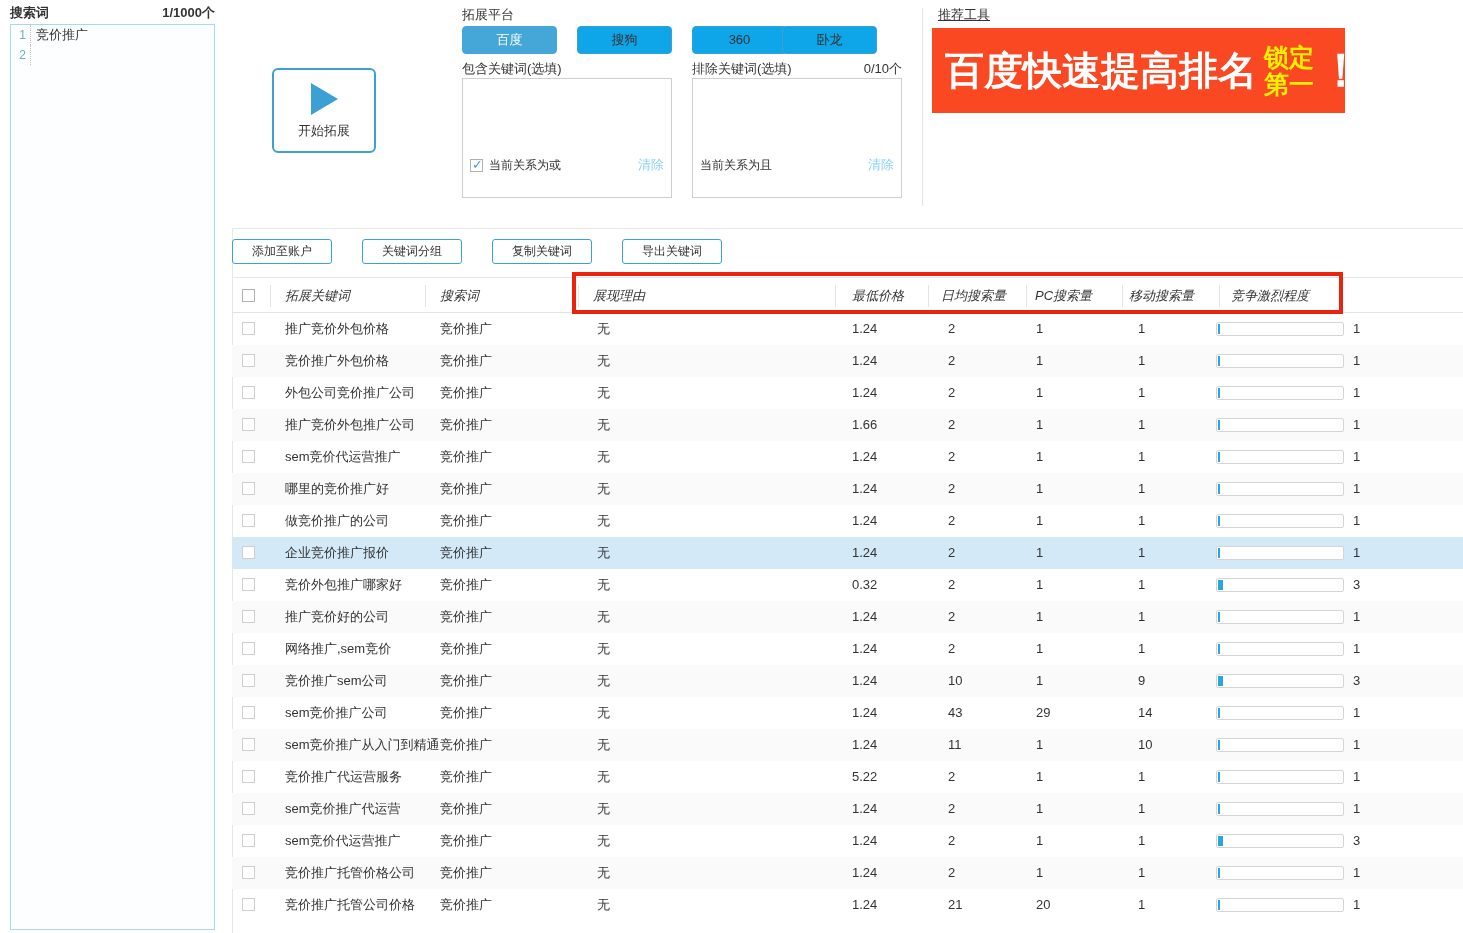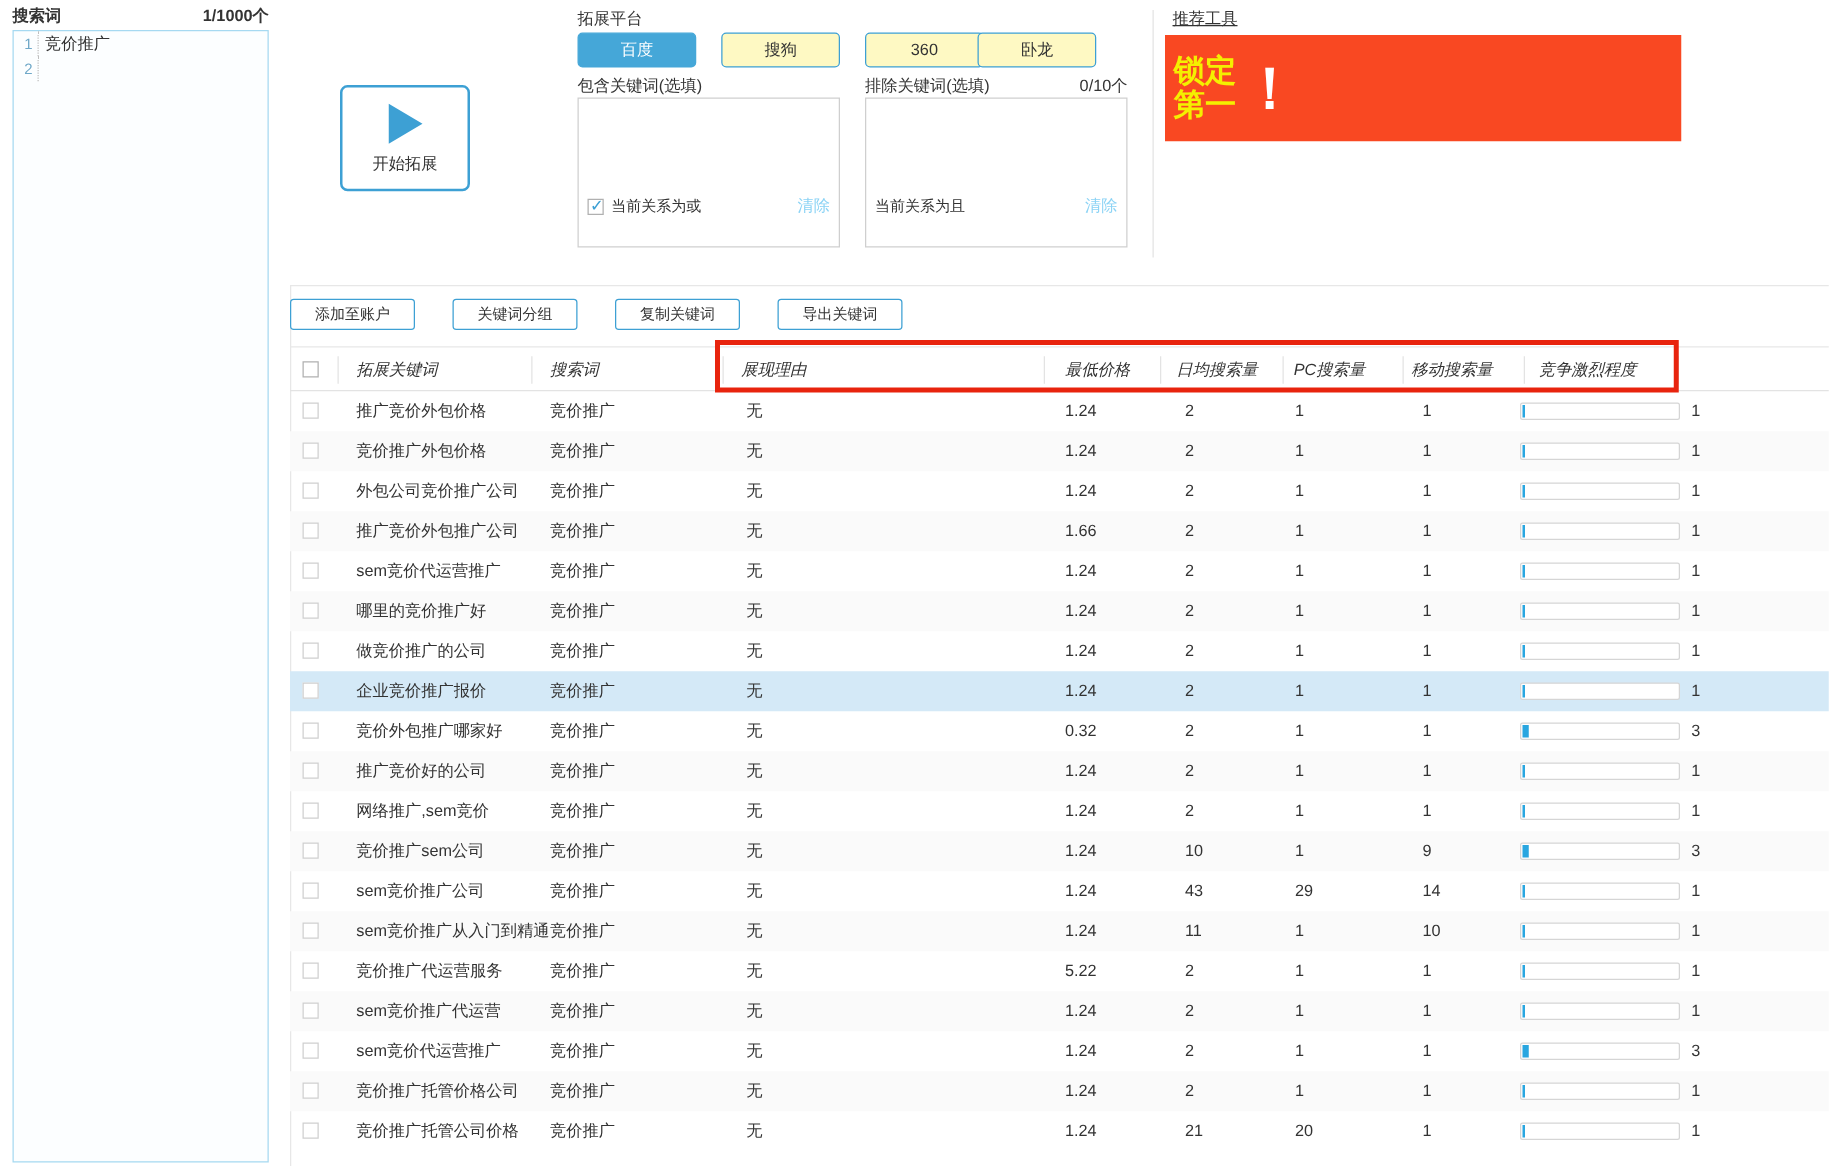--- a/index.html
+++ b/index.html
@@ -20,21 +20,21 @@
   
   #start-btn { left:272px; top:68px; width:104px; height:85px; border:2px solid #3da0d4;
     border-radius:6px; background:#fff; text-align:center; cursor:pointer; }
   .play { margin:13px auto 7px auto; width:0; height:0; border-left:27px solid #3da0d4;
     border-top:16px solid transparent; border-bottom:16px solid transparent; }
   #start-label { font-size:13px; }
 
   
   #platform-label { left:462px; top:6px; font-size:13px; }
   .platform { position:absolute; top:26px; width:95px; height:28px; border:1px solid #3da0d4;
-    border-radius:4px; background:#fef9c3; font-size:13px; color:#333; text-align:center;
+    border-radius:4px; background:#0ea5e9; font-size:13px; color:#333; text-align:center;
     line-height:26px; cursor:pointer; }
   .platform.active { background:#45a7d8; border-color:#45a7d8; color:#fff; }
 
   
   #include-label { left:462px; top:60px; font-size:13px; }
   #exclude-label { left:692px; top:60px; font-size:13px; }
   #exclude-count { left:800px; top:60px; width:102px; text-align:right; font-size:13px; }
   .kwbox { top:78px; width:210px; height:120px; border:1px solid #cfcfcf; background:#fff; }
   #include-box { left:462px; } #exclude-box { left:692px; }
   .relrow { position:absolute; left:7px; right:7px; bottom:22px; height:20px;
@@ -139,20 +139,21 @@
   <div class="relrow">
     <span>当前关系为且</span>
     <span class="clear-link">清除</span>
   </div>
 </div>
 
 <div class="abs" id="vdiv1"></div>
 
 <div class="abs" id="promo-label">推荐工具</div>
 <div class="abs" id="banner">
+  <span id="banner-main">百度快速提高排名</span>
   <span id="banner-side">
     <span>锁定</span><br>
     <span>第一</span>
   </span>
   <span id="banner-ex">！</span>
 </div>
 
 <div class="abs" id="hdiv1"></div>
 <div class="abs" id="vdiv2"></div>
 

